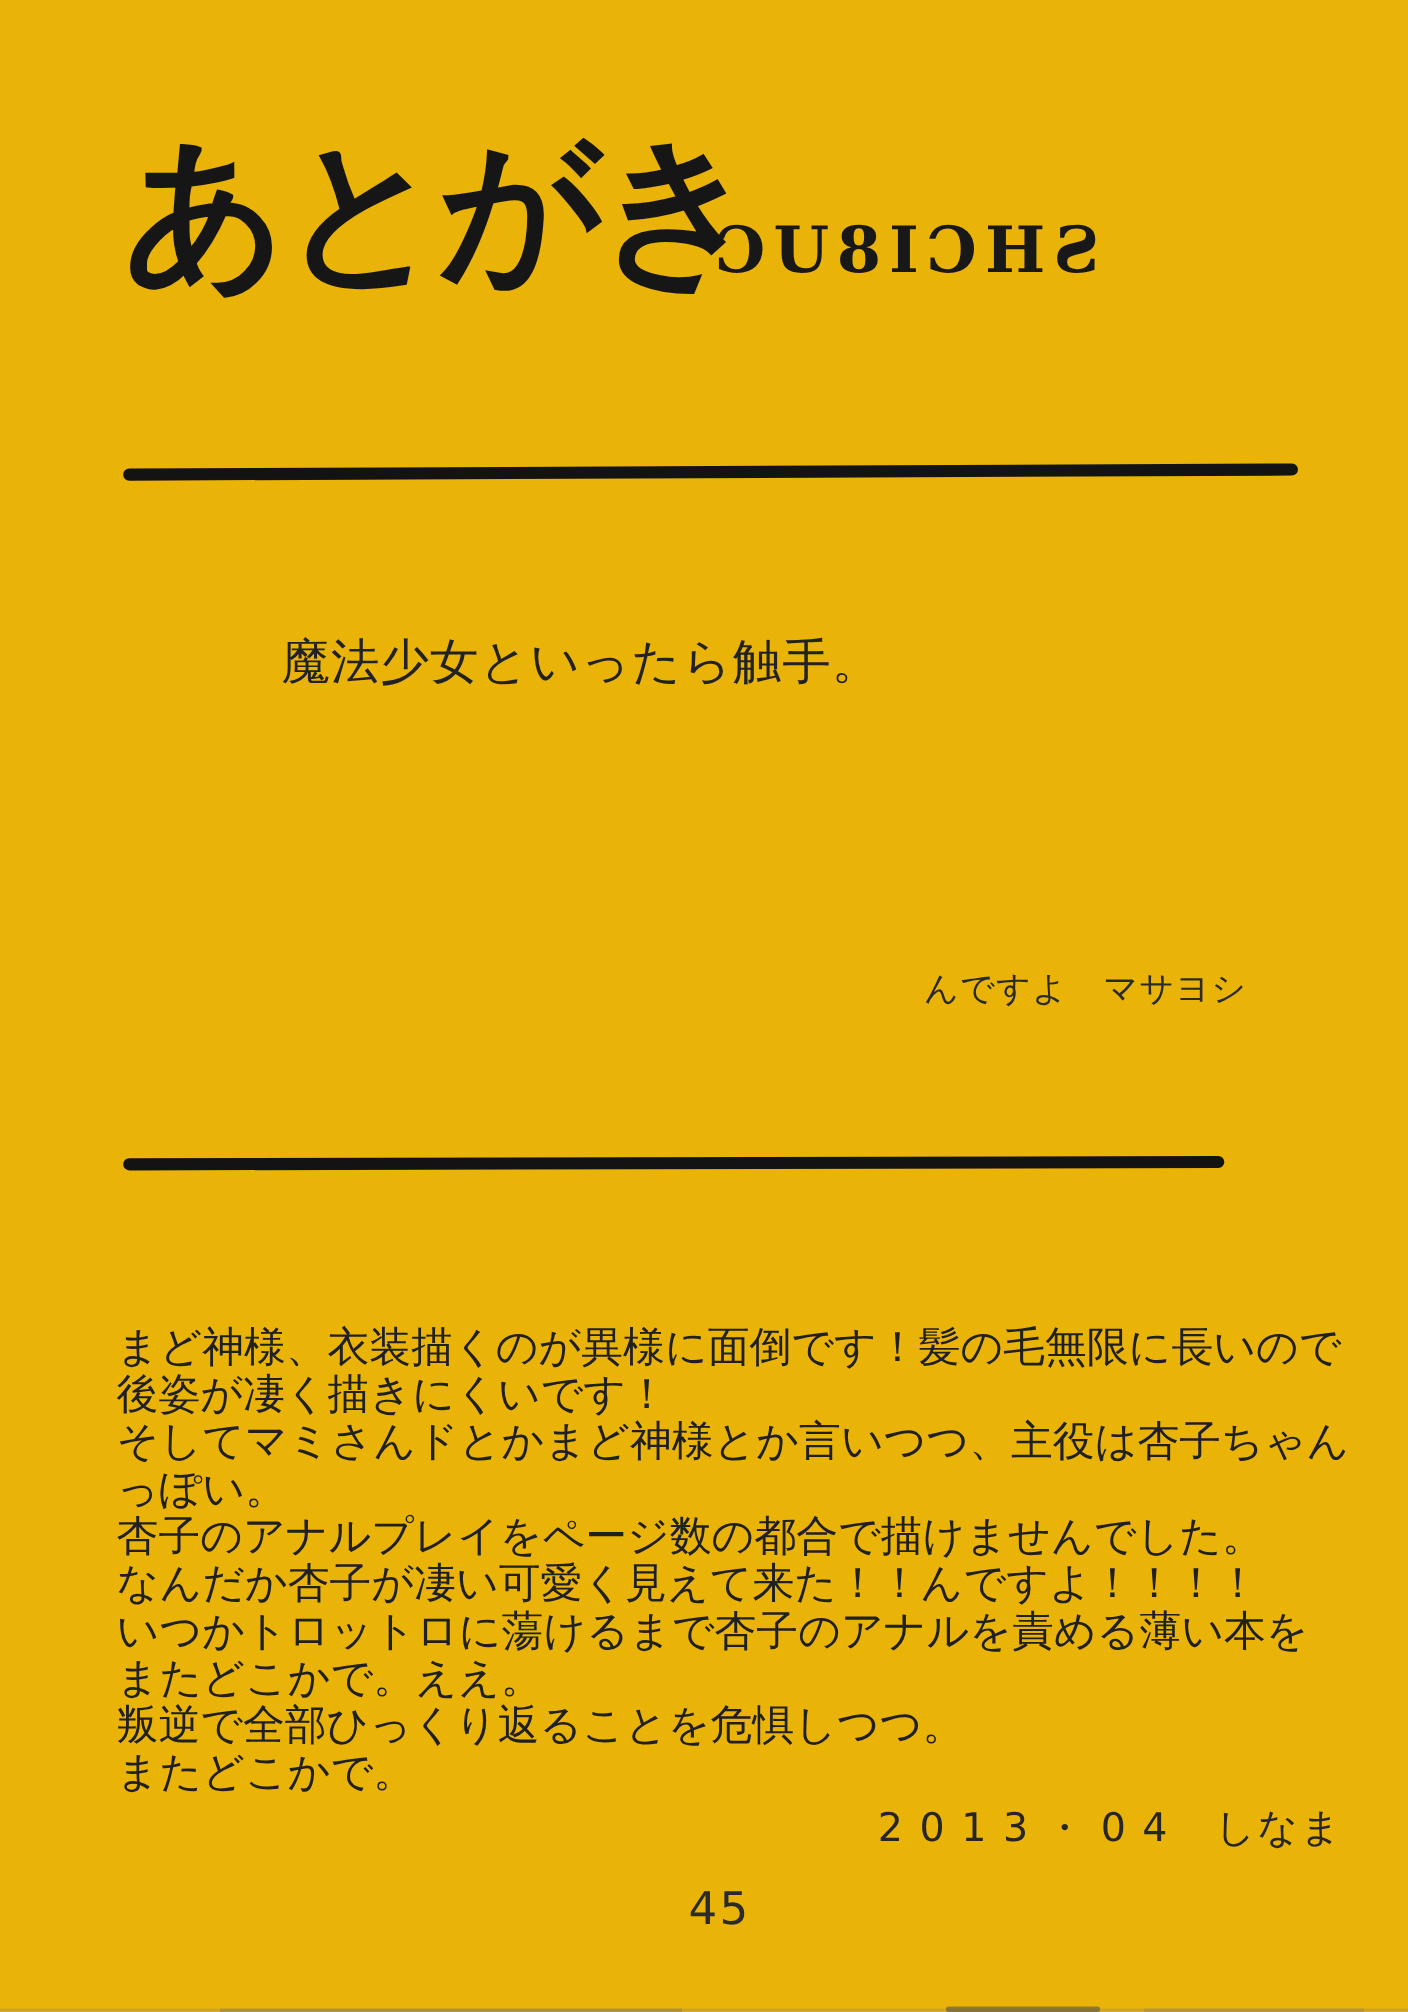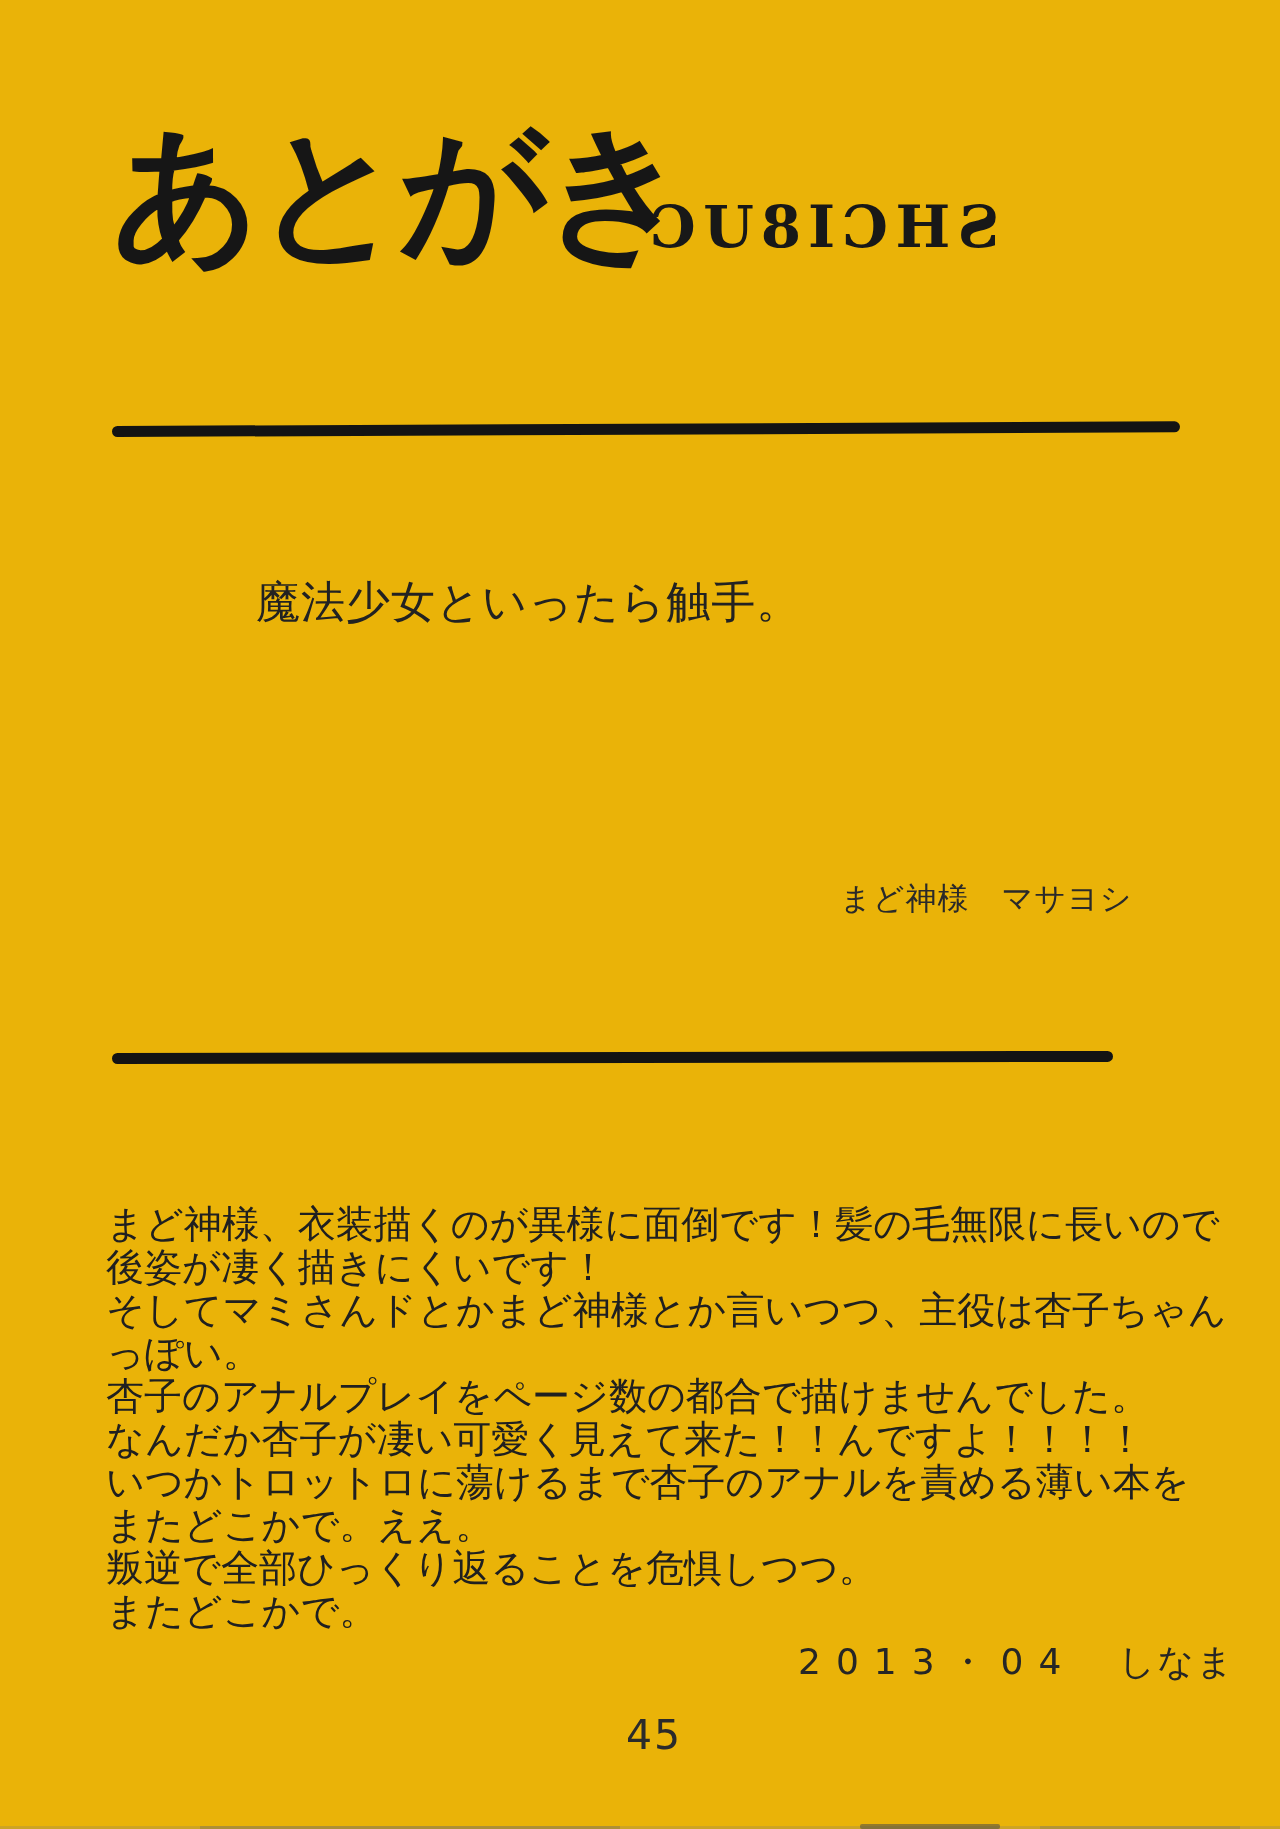--- a/index.html
+++ b/index.html
@@ -106,21 +106,21 @@
     white-space: nowrap;
     color: #262626;
   }
   .signature .date {
     font-size: 36px;
     letter-spacing: 15px;
   }
   .signature .name {
     font-size: 36px;
     letter-spacing: 2px;
-    margin-left: 42px;
+    margin-left: 28px;
   }
 
   
   .page-number {
     left: 626px;
     top: 1711px;
     font-size: 41px;
     letter-spacing: 2px;
     color: #2b2b2b;
   }
@@ -147,21 +147,21 @@
 <div class="page">
 
   <div class="abs title">あとがき</div>
 
   <div class="abs title-deco">ƆU8IƆHƧ</div>
 
   <div class="abs rule rule-top"></div>
 
   <div class="abs tagline">魔法少女といったら触手。</div>
 
-  <div class="abs author">まど神様　マサヨシ</div>
+  <div class="abs author">んですよ　マサヨシ</div>
 
   <div class="abs rule rule-bottom"></div>
 
   <div class="abs body-text">
     <div class="line">まど神様、衣装描くのが異様に面倒です！髪の毛無限に長いので</div>
     <div class="line">後姿が凄く描きにくいです！</div>
     <div class="line">そしてマミさんドとかまど神様とか言いつつ、主役は杏子ちゃん</div>
     <div class="line">っぽい。</div>
     <div class="line">杏子のアナルプレイをページ数の都合で描けませんでした。</div>
     <div class="line">なんだか杏子が凄い可愛く見えて来た！！んですよ！！！！</div>

